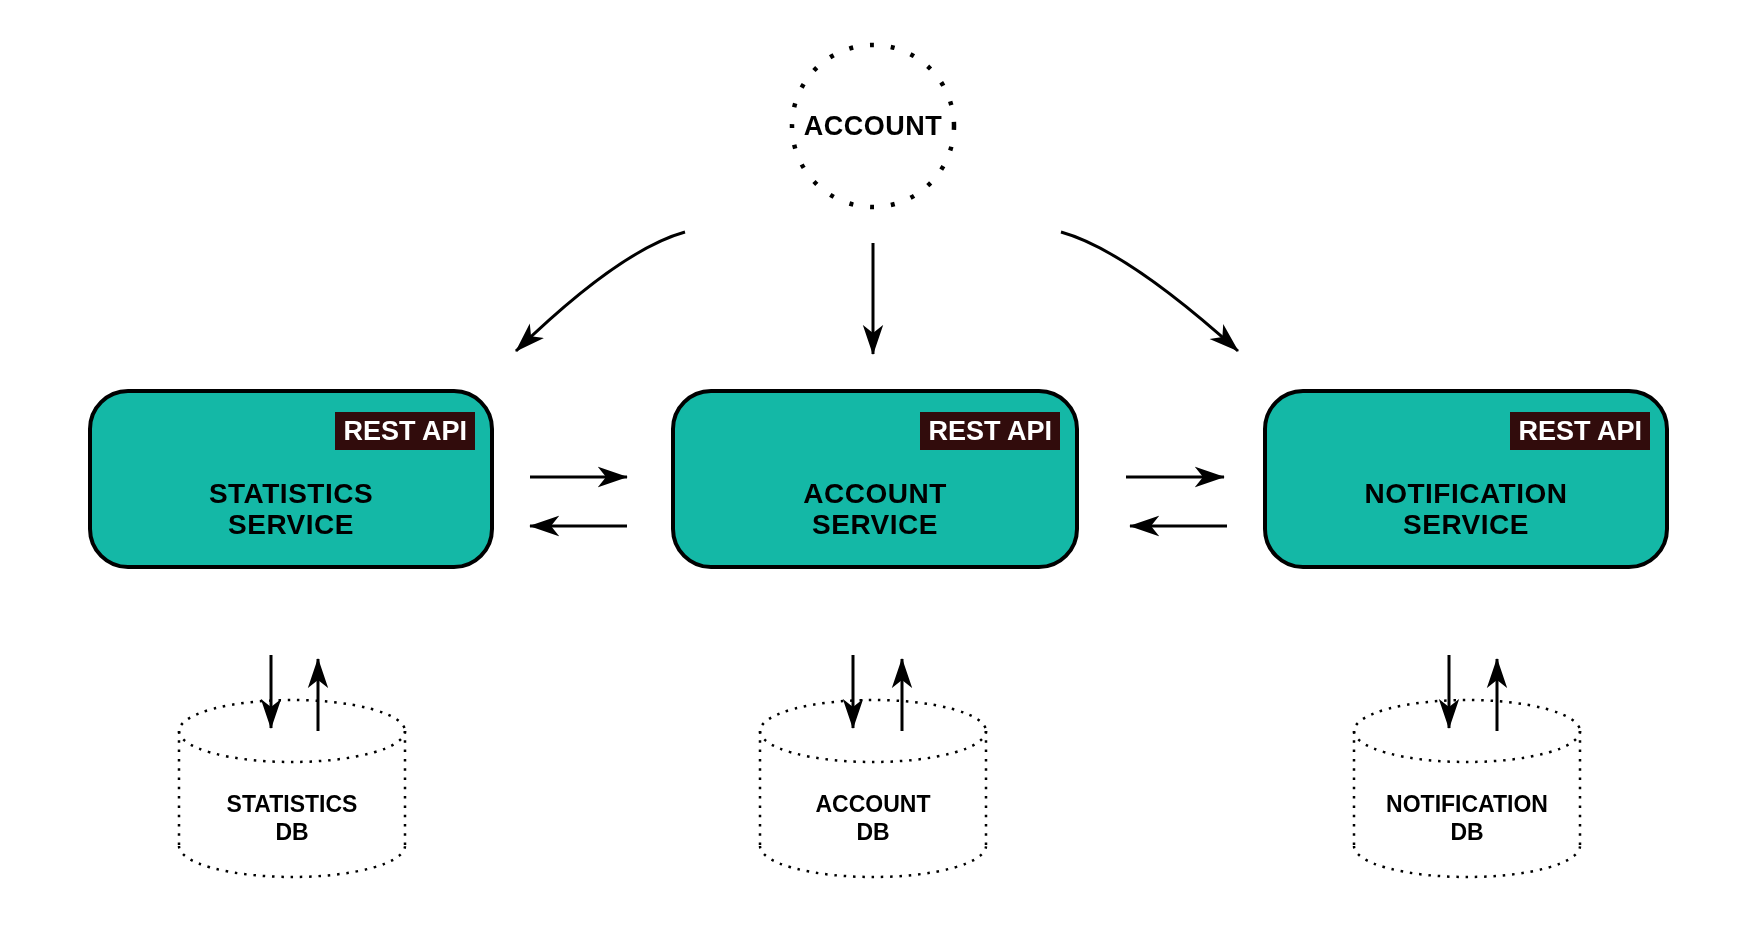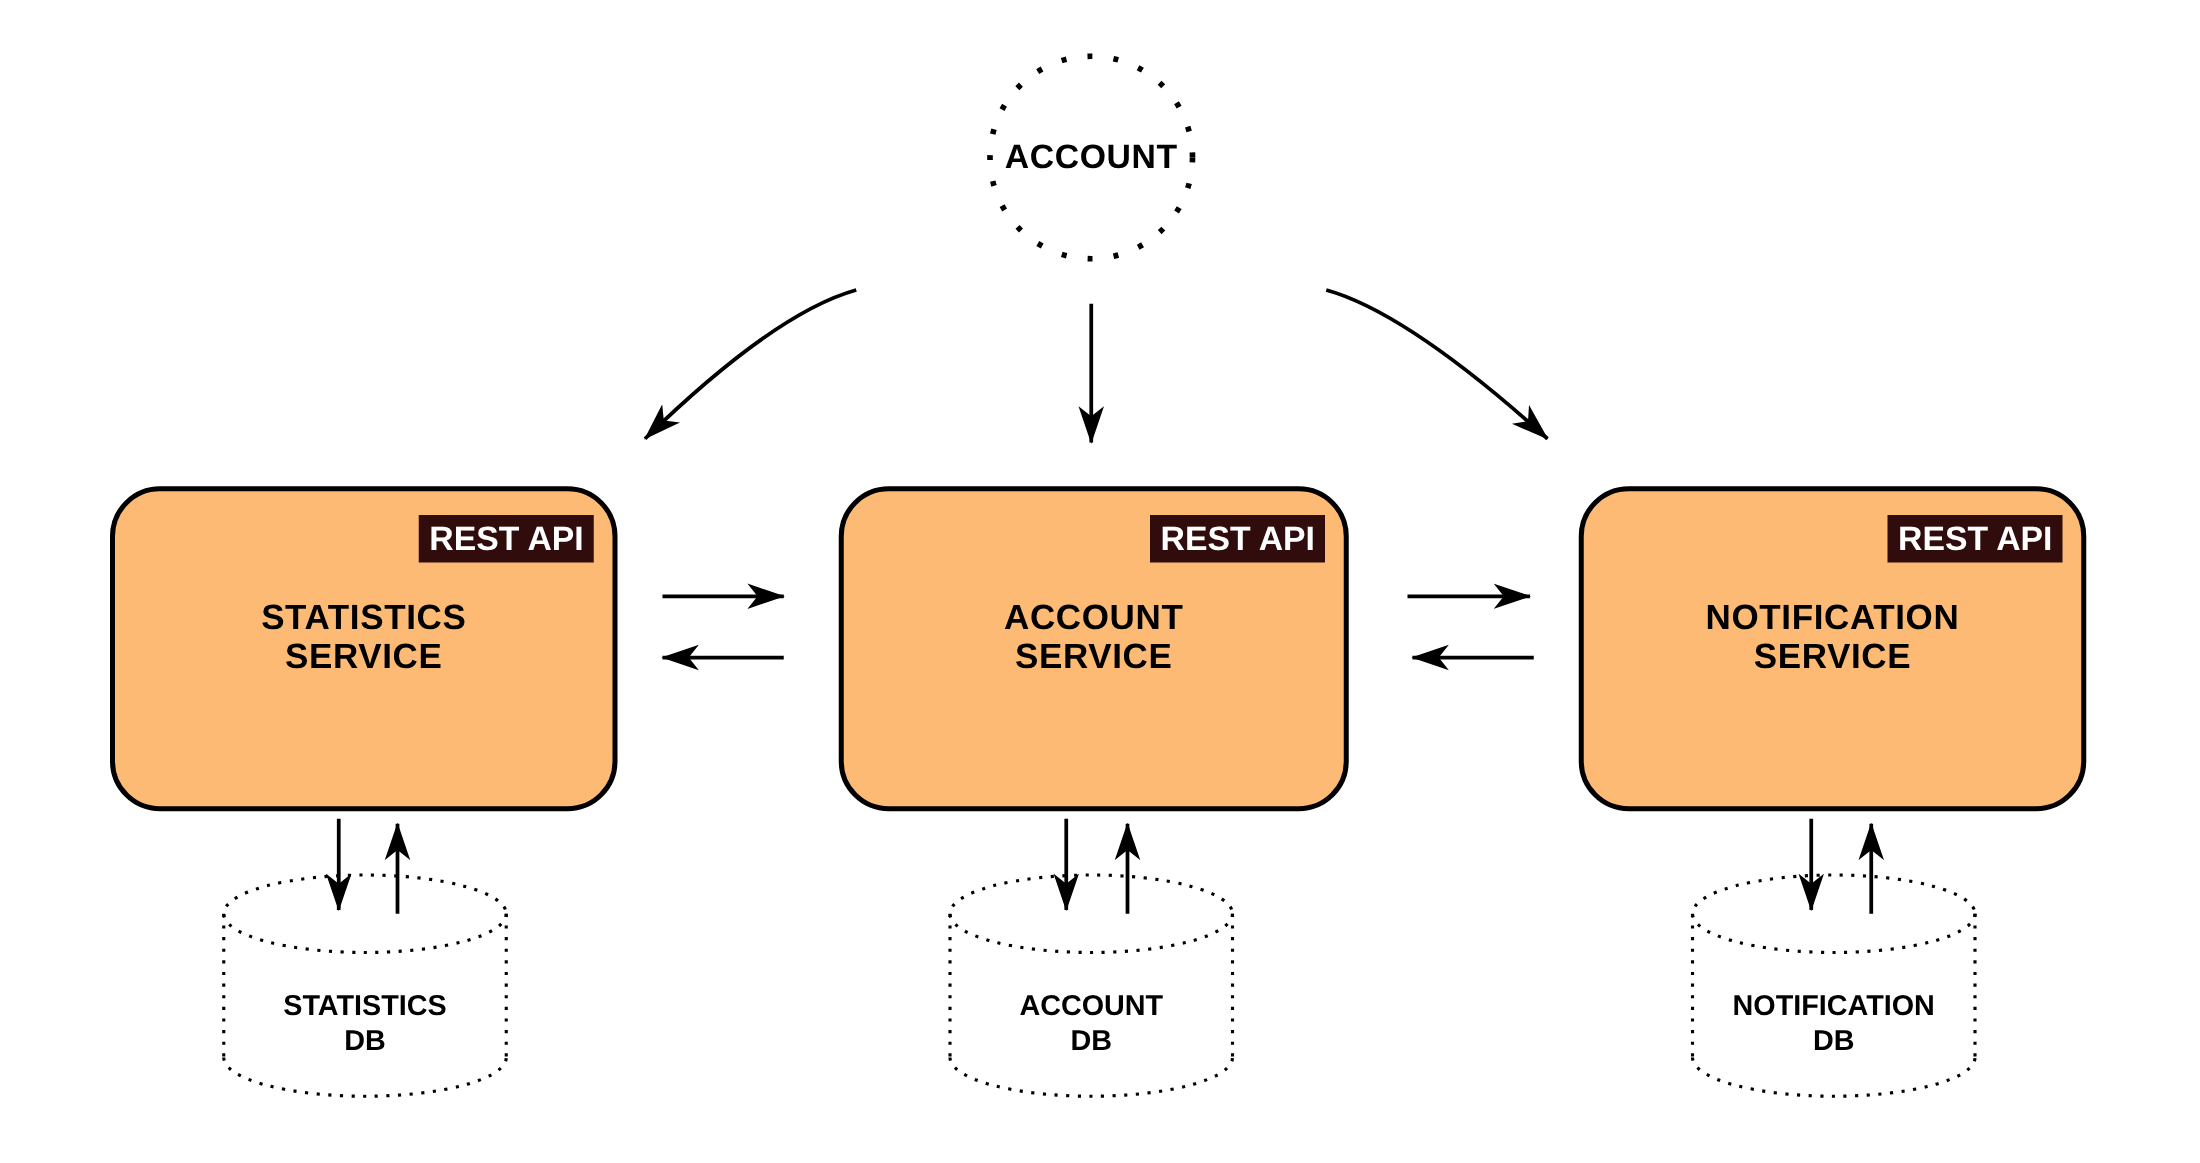--- a/index.html
+++ b/index.html
@@ -41,25 +41,25 @@
     transform: translateY(-50%);
     text-align: center;
     font-weight: bold;
     font-size: 27px;
     letter-spacing: 0.5px;
     color: var(--line, #000000);
   }
   .service-box {
     position: absolute;
     top: 389px;
-    height: 260px;
+    height: 180px;
     box-sizing: border-box;
     border: 4px solid var(--line, #000000);
     border-radius: 40px;
-    background: #fdba74;
+    background: #14b8a6;
   }
   .svc-statistics   { left: 88px;   width: 406px; }
   .svc-account      { left: 671px;  width: 408px; }
   .svc-notification { left: 1263px; width: 406px; }
   .rest-badge {
     position: absolute;
     top: 19px;
     right: 15px;
     height: 38px;
     line-height: 38px;

